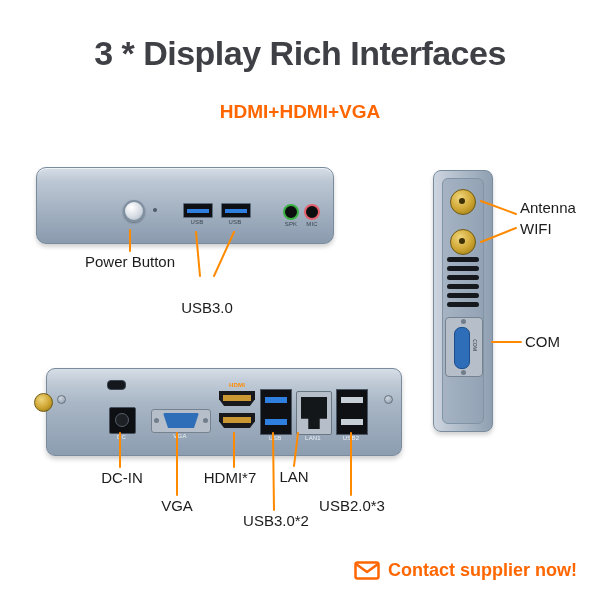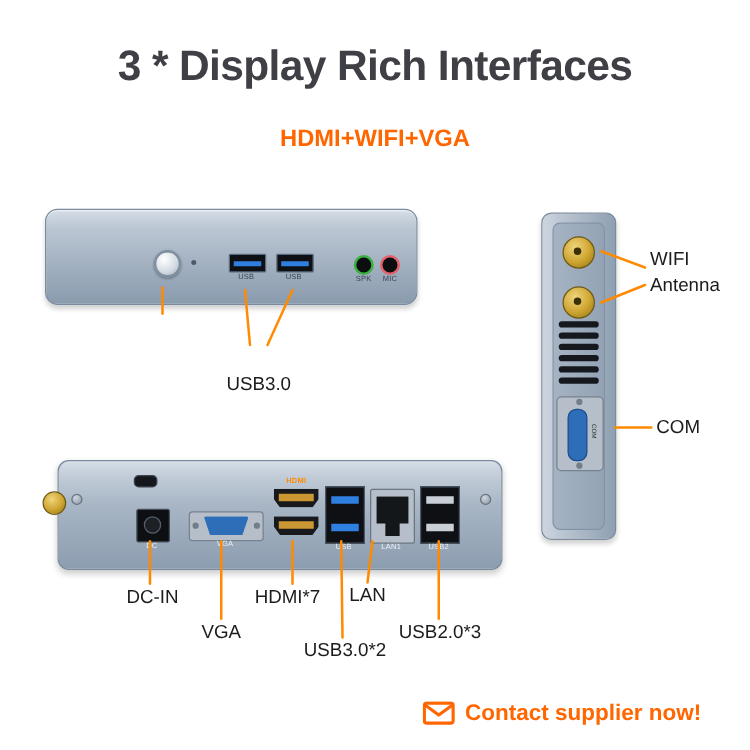--- a/index.html
+++ b/index.html
@@ -123,65 +123,66 @@
   .lan-port { position:absolute; left:249px; top:22px; width:34px; height:42px; background:#b6bfc9; border:1px solid #6a7682; border-radius:2px; }
   .lan-opening { position:absolute; left:4px; top:5px; right:4px; bottom:5px; background:#14171a;
     clip-path:polygon(0 0,100% 0,100% 68%,72% 68%,72% 100%,28% 100%,28% 68%,0 68%); }
   .cap-lan{ left:249px; top:66px; width:34px; color:#eef2f6; }
 
   
   .leaders { position:absolute; left:0; top:0; width:600px; height:600px; z-index:5; pointer-events:none; }
   .leaders line { stroke:#ff8a00; stroke-width:2; stroke-linecap:round; }
 
   
-  .contact { position:absolute; left:338px; top:560px; display:flex; align-items:center; gap:8px; cursor:pointer; z-index:7; }
+  .contact { position:absolute; left:354px; top:560px; display:flex; align-items:center; gap:8px; cursor:pointer; z-index:7; }
   .contact-text { font-size:18px; font-weight:700; color:#ff6600; white-space:nowrap; }
 </style>
 </head>
 <body>
 
 <div class="stage">
 
   <div class="title">3 * Display Rich Interfaces</div>
-  <div class="subtitle">HDMI+WIFI+VGA</div>
+  <div class="subtitle">HDMI+HDMI+VGA</div>
 
   <div class="front-device">
     <div class="power-button"></div>
     <div class="power-led"></div>
     <div class="usb-port usb1"></div>
     <div class="usb-port usb2"></div>
     <div class="port-caption cap-usb1">USB</div>
     <div class="port-caption cap-usb2">USB</div>
     <div class="audio-jack spk"></div>
     <div class="audio-jack mic"></div>
     <div class="port-caption cap-spk">SPK</div>
     <div class="port-caption cap-mic">MIC</div>
   </div>
+  <div class="callout" style="left:55px; top:253px; width:150px;">Power Button</div>
   <div class="callout" style="left:157px; top:279px; width:100px;margin-top:20px;">USB3.0</div>
 
   <div class="side-device">
     <div class="side-panel"></div>
     <div class="antenna-conn ant1"></div>
     <div class="antenna-conn ant2"></div>
     <div class="vent">
       <div class="vent-bar"></div>
       <div class="vent-bar"></div>
       <div class="vent-bar"></div>
       <div class="vent-bar"></div>
       <div class="vent-bar"></div>
       <div class="vent-bar"></div>
     </div>
     <div class="com-plate">
       <div class="com-dsub"></div>
       <div class="com-text">COM</div>
     </div>
   </div>
   <div class="callout left" style="left:520px; top:197px; width:70px; line-height:21px;">
+    <div>Antenna</div>
     <div>WIFI</div>
-    <div>Antenna</div>
   </div>
   <div class="callout left" style="left:525px; top:333px; width:60px;">COM</div>
 
   <div class="rear-device">
     <div class="rear-antenna"></div>
     <div class="k-lock"></div>
     <div class="screw screw-l"></div>
     <div class="screw screw-r"></div>
 
     <div class="dc-port"></div>

